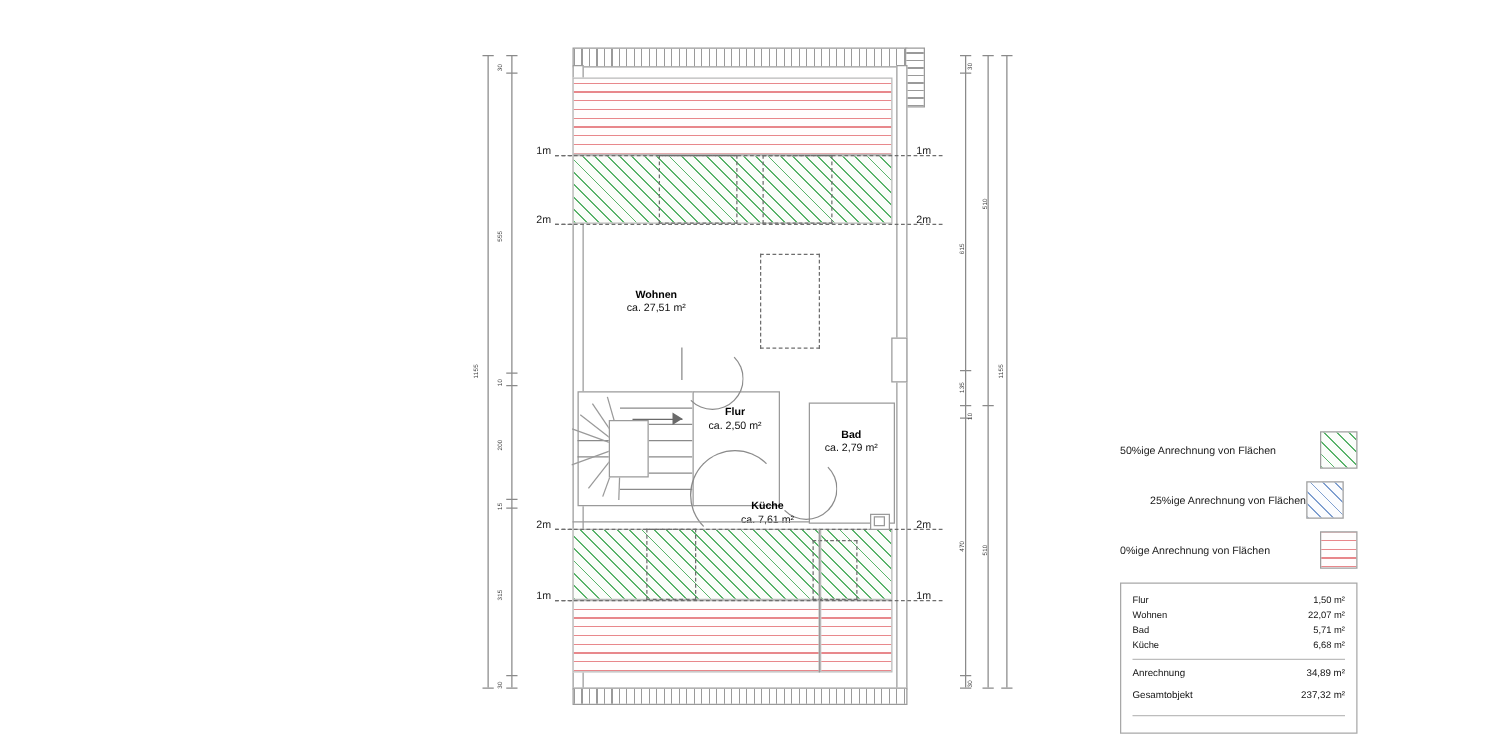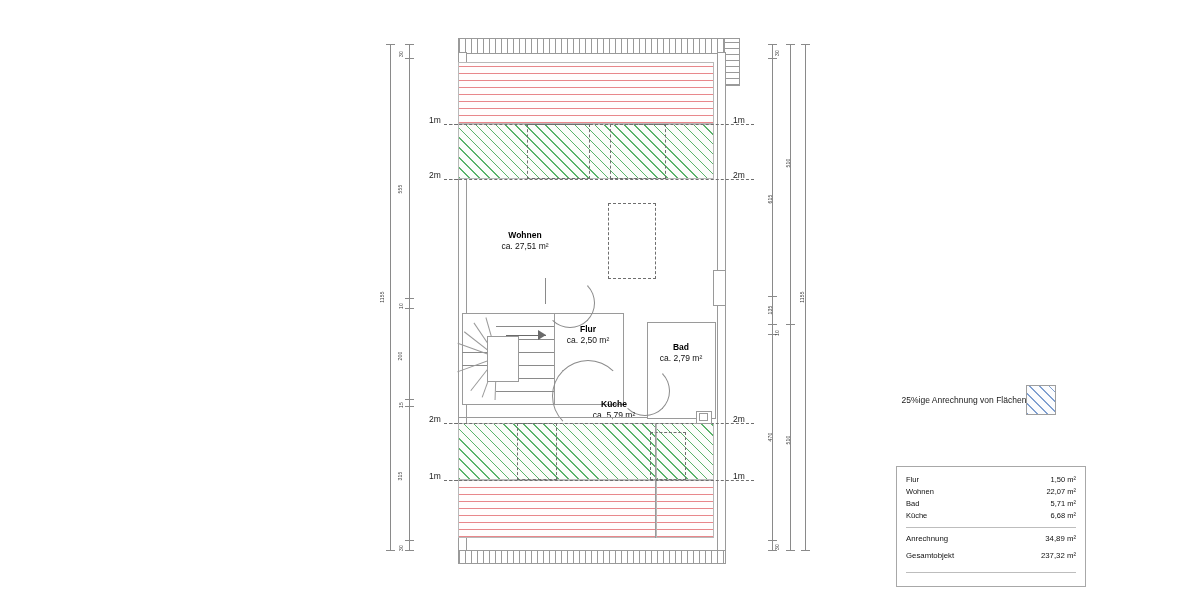--- a/index.html
+++ b/index.html
@@ -199,21 +199,21 @@
   <div class="wall-solid" style="left:647px;top:322px;width:67px;height:95px;"></div>
   <div class="roomlbl" style="left:645px;top:342px;width:72px;">
     <div class="rn">Bad</div>
     <div class="ra">ca. 2,79 m²</div>
   </div>
   <div class="door-arc" style="left:620px;top:366px;width:48px;height:48px;
               border-color:transparent #8a8a8a #8a8a8a transparent;"></div>
 
   <div class="roomlbl" style="left:575px;top:399px;width:78px;">
     <div class="rn">Küche</div>
-    <div class="ra">ca. 5,79 m²</div>
+    <div class="ra">ca. 7,61 m²</div>
   </div>
 
   <div class="wall-solid" style="left:696px;top:411px;width:14px;height:11px;"></div>
   <div class="wall-solid" style="left:699px;top:413px;width:7px;height:6px;"></div>
 
   <div class="hline" style="left:458px;top:417px;width:190px;background:#9a9a9a;"></div>
   <div class="vline" style="left:655px;top:423px;height:115px;background:#9a9a9a;"></div>
 
   <div>
 
@@ -244,23 +244,31 @@
     <div class="hline" style="left:801px;top:44px;width:9px;"></div>
     <div class="hline" style="left:801px;top:550px;width:9px;"></div>
     <div class="dimtxt rot" style="left:796px;top:294px;">1155</div>
   </div>
 
   <div class="mtick" style="left:733px;top:115px;">1m</div>
   <div class="mtick" style="left:733px;top:170px;">2m</div>
   <div class="mtick" style="left:733px;top:414px;">2m</div>
   <div class="mtick" style="left:733px;top:471px;">1m</div>
 
-  <div class="legrow" style="left:884px;top:385px;width:190px;justify-content:center;">
+  <div class="legrow" style="left:896px;top:345px;width:190px;justify-content:space-between;">
+    <span class="legtxt">50%ige Anrechnung von Flächen</span>
+    <span class="swatch sw50"></span>
+  </div>
+  <div class="legrow" style="left:920px;top:385px;width:190px;justify-content:flex-start;">
     <span class="legtxt">25%ige Anrechnung von Flächen</span>
     <span class="swatch sw25"></span>
+  </div>
+  <div class="legrow" style="left:896px;top:425px;width:190px;justify-content:space-between;">
+    <span class="legtxt">0%ige Anrechnung von Flächen</span>
+    <span class="swatch sw0"></span>
   </div>
 
   <div id="calc-table">
     <div id="calc-body">
       <div class="crow">
         <span>Flur</span>
         <span>1,50 m²</span>
       </div>
       <div class="crow">
         <span>Wohnen</span>

